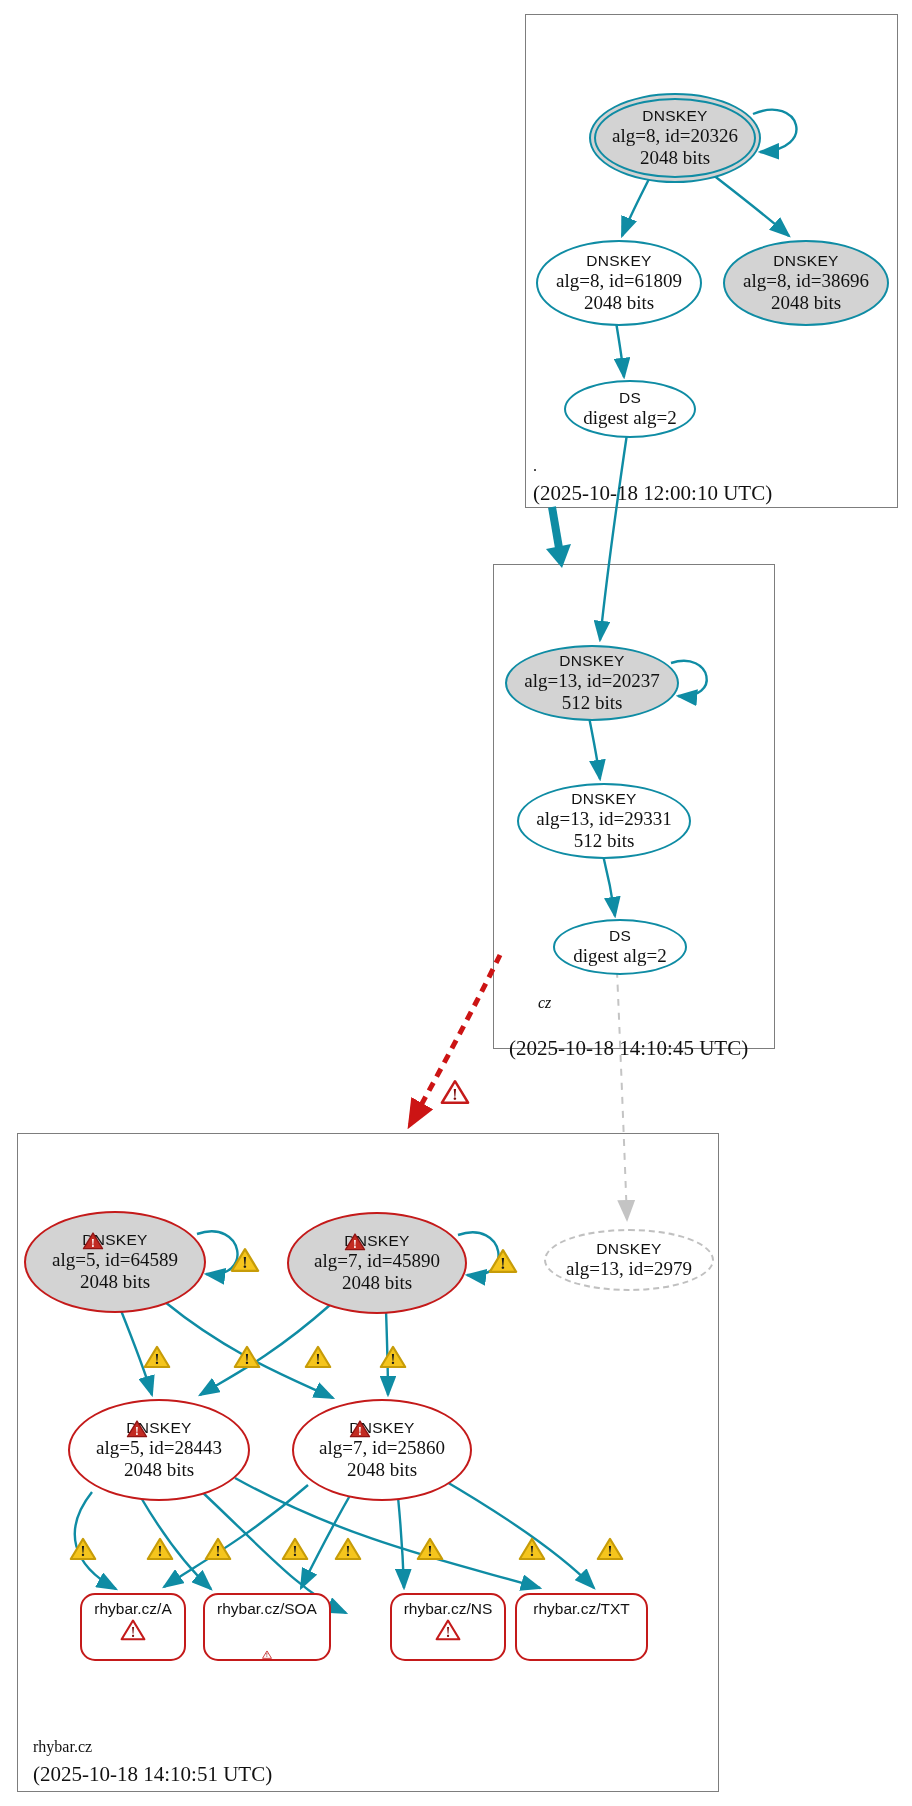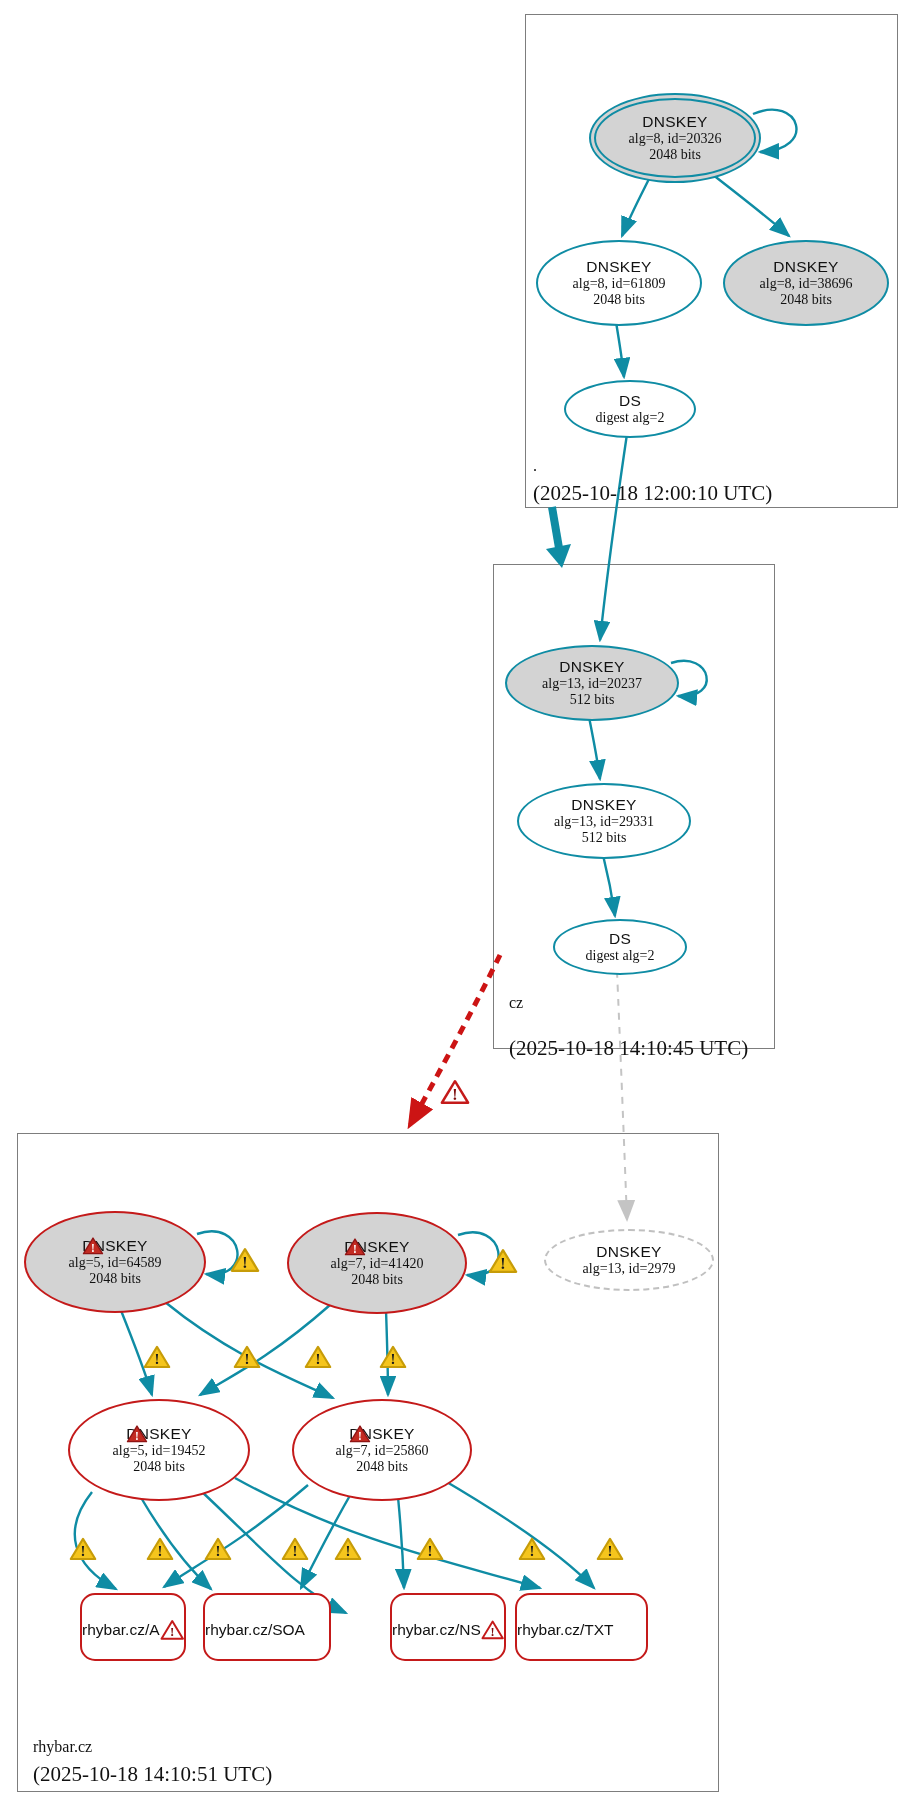--- a/index.html
+++ b/index.html
@@ -9,23 +9,23 @@
   .zone-label{position:absolute;font-family:"Liberation Serif",serif;font-size:16px;color:#111;}
   .zone-ts{position:absolute;font-family:"Liberation Serif",serif;font-size:21px;color:#111;}
   .edges{position:absolute;left:0;top:0;pointer-events:none;}
   .node{position:absolute;display:flex;flex-direction:column;align-items:center;justify-content:center;
         text-align:center;border-radius:50%;background:#fff;border:2.4px solid #0f8ca4;line-height:1.15;}
   .node.gray{background:#d3d3d3;}
   .node.redb{border-color:#c41a1a;border-width:2.6px;}
   .node.dashedb{border:2px dashed #c0c0c0;background:#fff;}
   .node.double::after{content:"";position:absolute;inset:3px;border:2.2px solid #0f8ca4;border-radius:50%;}
   .ntitle{font-size:15.5px;letter-spacing:.3px;display:flex;align-items:center;gap:4px;}
-  .ndetail{font-family:"Liberation Serif",serif;font-size:14px;}
+  .ndetail{font-family:"Liberation Serif",serif;font-size:19px;}
   .rrset{position:absolute;border:2.6px solid #c41a1a;border-radius:15px;background:#fff;
-         display:flex;flex-direction:row;align-items:center;justify-content:flex-start;padding-top:5px;}
+         display:flex;flex-direction:column;align-items:center;justify-content:flex-start;padding-top:5px;}
   .rrlabel{font-size:15.5px;}
   .tri{position:absolute;}
   .tri-y polygon{fill:#f5c51d;stroke:#c79c08;stroke-width:2.4;stroke-linejoin:round;}
   .tri-y text{fill:#1a1a1a;}
   .tri-rw polygon{fill:#ffffff;stroke:#c41a1a;stroke-width:2.6;stroke-linejoin:round;}
   .tri-rw text{fill:#7c0d0d;}
   .tri-rf polygon{fill:#c22b22;stroke:#8f1414;stroke-width:2;stroke-linejoin:round;}
   .tri-rf text{fill:#ffffff;}
   .tri text{font-family:"Liberation Serif",serif;font-weight:bold;font-size:17px;text-anchor:middle;}
   .tri-inline{display:inline-block;vertical-align:-2px;}
@@ -111,21 +111,21 @@
   </div>
   <div class="node" style="left:517px;top:783px;width:170px;height:72px;">
     <div class="ntitle">DNSKEY</div>
     <div class="ndetail">alg=13, id=29331</div>
     <div class="ndetail">512 bits</div>
   </div>
   <div class="node" style="left:553px;top:919px;width:130px;height:52px;">
     <div class="ntitle">DS</div>
     <div class="ndetail">digest alg=2</div>
   </div>
-  <div class="zone-label" style="left:509px;top:994px;">cz</div>
+  <div class="zone-label" style="left:538px;top:994px;font-style:italic;">cz</div>
   <div class="zone-ts" style="left:509px;top:1036px;">(2025-10-18 14:10:45 UTC)</div>
 
   <svg class="tri tri-rw" style="left:440px;top:1078px;" width="30" height="27" viewBox="0 0 32 28">
     <polygon points="16,3 30,26 2,26"></polygon>
     <text x="16" y="23">!</text>
   </svg>
 
   <div class="node gray redb" style="left:24px;top:1211px;width:178px;height:98px;">
     <div class="ntitle">
         <span>DNSKEY</span>
@@ -138,36 +138,36 @@
     <div class="ndetail">2048 bits</div>
   </div>
   <div class="node gray redb" style="left:287px;top:1212px;width:176px;height:98px;">
     <div class="ntitle">
         <span>DNSKEY</span>
         <svg class="tri tri-rf tri-inline" width="22" height="19" viewBox="0 0 32 28">
           <polygon points="16,3 30,26 2,26"></polygon>
           <text x="16" y="23">!</text>
         </svg>
       </div>
-    <div class="ndetail">alg=7, id=41420</div>
+    <div class="ndetail">alg=7, id=45890</div>
     <div class="ndetail">2048 bits</div>
   </div>
   <div class="node dashedb" style="left:544px;top:1229px;width:166px;height:58px;">
     <div class="ntitle">DNSKEY</div>
     <div class="ndetail">alg=13, id=2979</div>
   </div>
   <div class="node redb" style="left:68px;top:1399px;width:178px;height:98px;">
     <div class="ntitle">
         <span>DNSKEY</span>
         <svg class="tri tri-rf tri-inline" width="22" height="19" viewBox="0 0 32 28">
           <polygon points="16,3 30,26 2,26"></polygon>
           <text x="16" y="23">!</text>
         </svg>
       </div>
-    <div class="ndetail">alg=5, id=19452</div>
+    <div class="ndetail">alg=5, id=28443</div>
     <div class="ndetail">2048 bits</div>
   </div>
   <div class="node redb" style="left:292px;top:1399px;width:176px;height:98px;">
     <div class="ntitle">
         <span>DNSKEY</span>
         <svg class="tri tri-rf tri-inline" width="22" height="19" viewBox="0 0 32 28">
           <polygon points="16,3 30,26 2,26"></polygon>
           <text x="16" y="23">!</text>
         </svg>
       </div>

